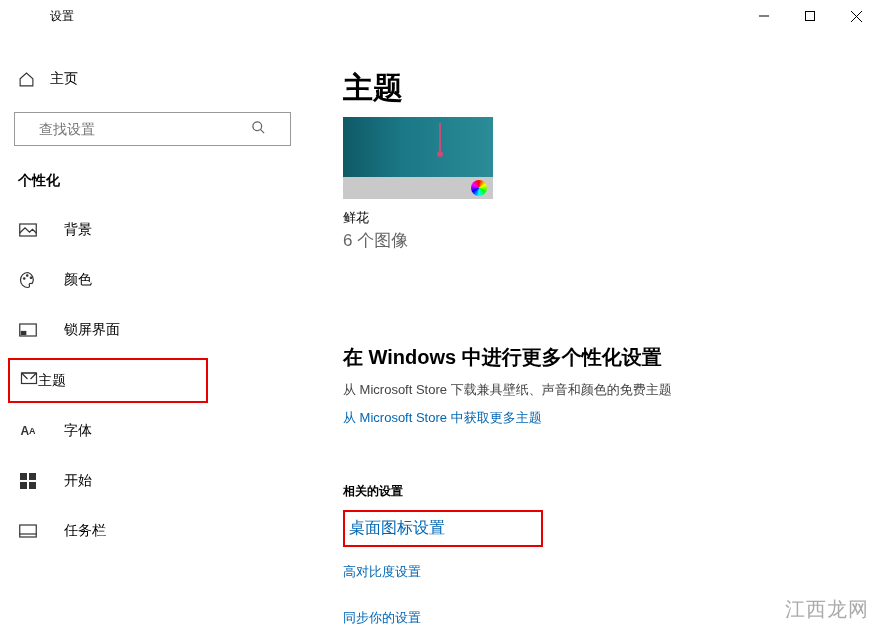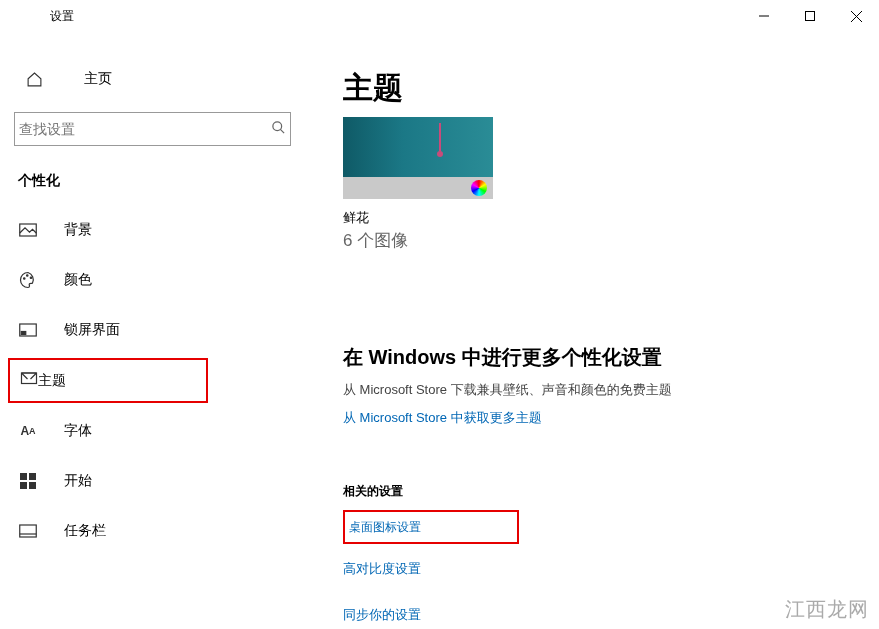--- a/index.html
+++ b/index.html
@@ -38,33 +38,32 @@
   height: calc(100% - 32px);
 }
 .sidebar {
   width: 315px;
   padding: 0 12px 0 0;
   background: #fff;
 }
 .home-row {
   display: flex;
   align-items: center;
-  padding: 10px 0 10px 26px;
+  padding: 10px 0 10px 18px;
   margin-top: 28px;
-  gap: 26px;
 }
 .home-row .icon-slot { width: 20px; display:flex; align-items:center; }
 .home-row .label { margin-left: 12px; font-size: 14px; }
 .search-box {
   margin: 14px 12px 16px 14px;
   height: 34px;
   border: 1px solid #999;
   display: flex;
   align-items: center;
-  padding: 0 4px;
+  padding: 0 24px;
   background: #fff;
 }
 .search-box input {
   flex: 1;
   border: none;
   outline: none;
   font-size: 14px;
   font-family: inherit;
   background: transparent;
 }
@@ -176,21 +175,21 @@
   font-size: 12px;
   font-weight: 600;
   margin-top: 56px;
 }
 .link-highlight {
   display: inline-block;
   border: 2px solid #e60000;
   padding: 6px 96px 6px 4px;
   margin-top: 10px;
 }
-.link-highlight span { color: #0066b4; font-size: 12px; }
+.link-highlight span { color: #0066b4; font-size: 16px; }
 .link-row { margin-top: 16px; }
 .watermark {
   position: absolute;
   right: 10px;
   bottom: 6px;
   font-size: 20px;
   color: rgba(100,100,100,0.55);
   letter-spacing: 1px;
 }
 .aa-icon { font-size: 12px; font-weight: 600; }

